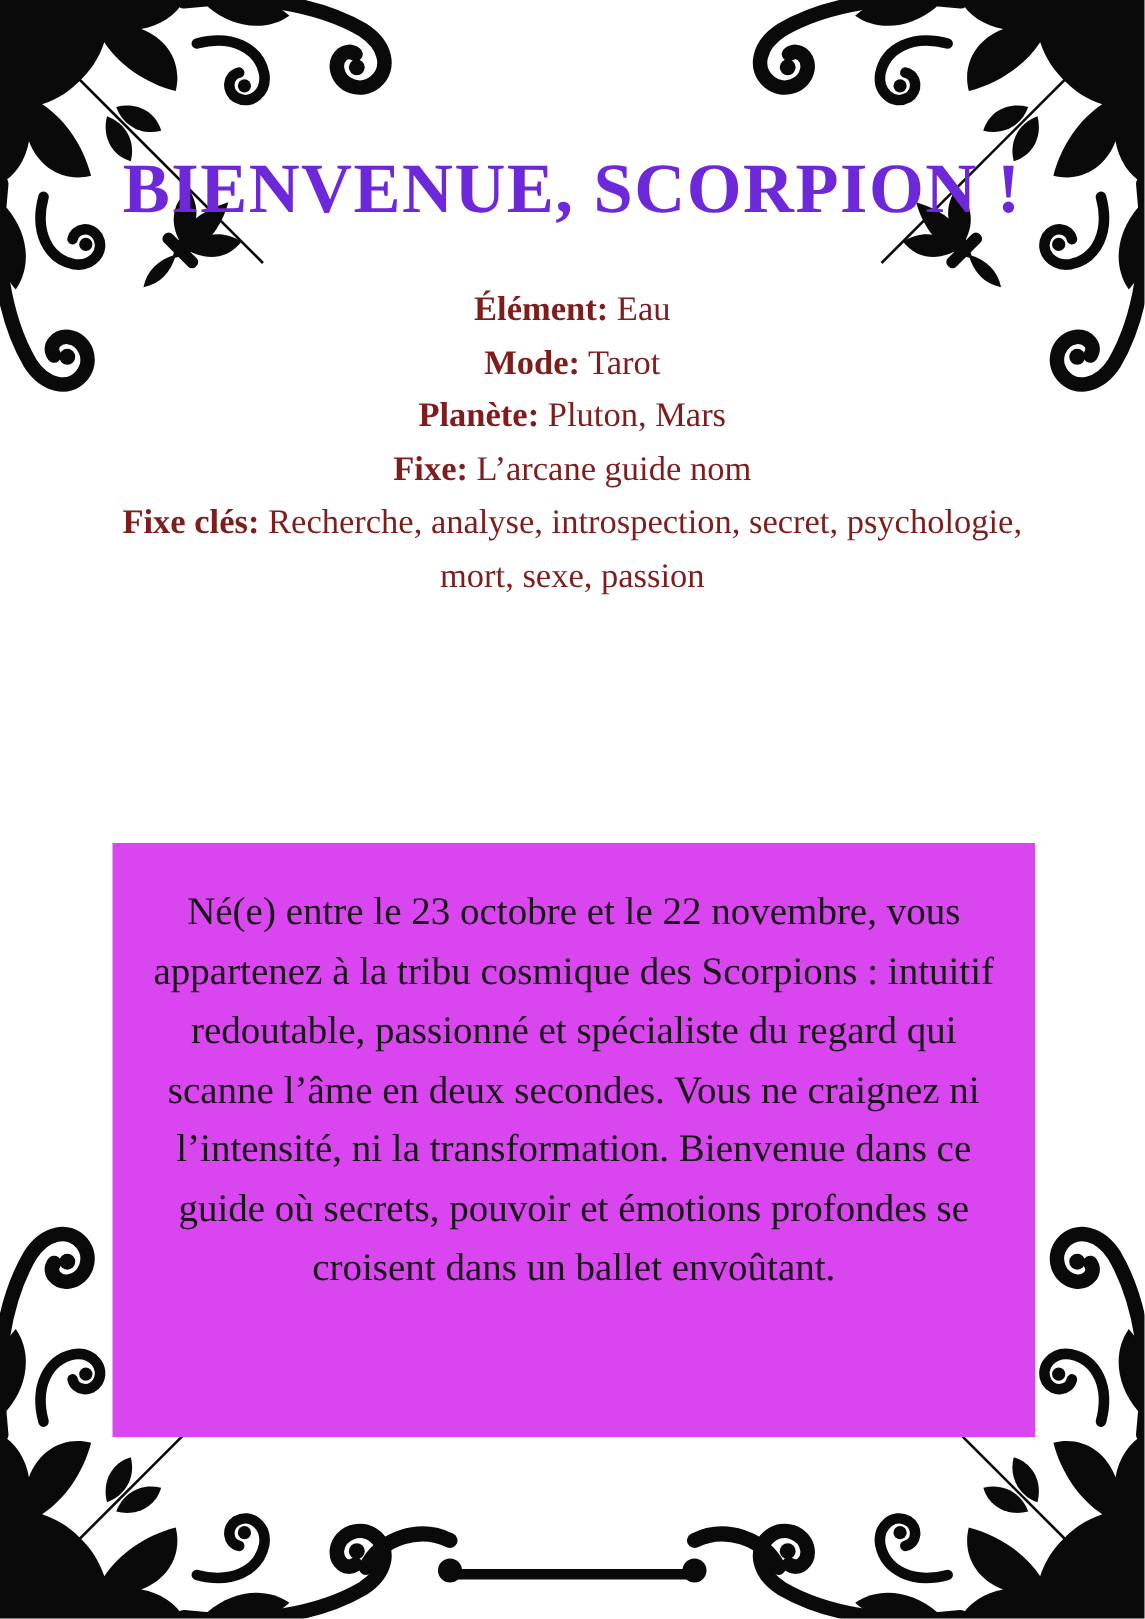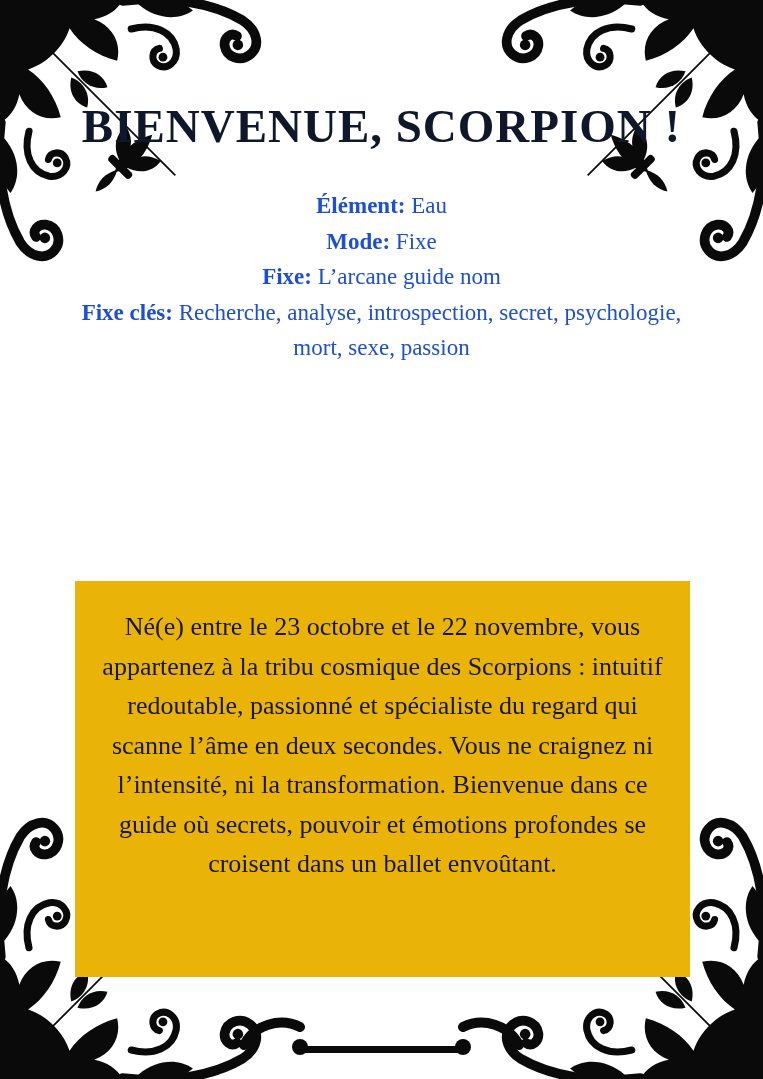--- a/index.html
+++ b/index.html
@@ -15,36 +15,36 @@
   .orn-tr{top:-8px;right:-8px;transform:scaleX(-1);}
   .orn-bl{bottom:-8px;left:-8px;transform:scaleY(-1);}
   .orn-br{bottom:-8px;right:-8px;transform:scale(-1,-1);}
   .bottom-strip{position:absolute;left:234px;bottom:12px;width:295px;height:58px;color:#0a0a0a;}
   .bottom-strip svg{display:block;width:100%;height:100%;fill:currentColor;}
   
   .title{
     position:absolute;top:68px;left:0;right:0;
     text-align:center;
     font-size:47px;font-weight:700;letter-spacing:1px;
-    color:#0f172a;
+    color:#6d28d9;
     white-space:nowrap;
   }
   
   .attrs{
     position:absolute;top:188px;left:71px;width:621px;
     text-align:center;
     font-size:23px;line-height:35.5px;
-    color:#1d4ed8;
+    color:#7f1d1d;
   }
   .attr-row strong{font-weight:700;}
   
   .intro-box{
-    position:absolute;left:75px;top:581px;width:615px;height:396px;
+    position:absolute;left:75px;top:562px;width:615px;height:396px;
     box-sizing:border-box;
-    background:#eab308;
+    background:#d946ef;
     padding:26px 14px;
   }
   .intro-text{
     font-size:26px;line-height:39.5px;
     text-align:center;
     color:#171717;
   }
 </style>
 </head>
 <body>
@@ -105,20 +105,21 @@
       <path d="M10,36 C20,16 46,8 66,18" fill="none" stroke="currentColor" stroke-width="10" stroke-linecap="round"></path>
       <circle cx="66" cy="38" r="8"></circle>
     </g>
   </svg>
 </div>
 
 <h1 class="title">BIENVENUE, SCORPION !</h1>
 
 <div class="attrs">
   <div class="attr-row"><strong>Élément:</strong> <span>Eau</span></div>
-  <div class="attr-row"><strong>Mode:</strong> <span>Fixe</span></div>
+  <div class="attr-row"><strong>Mode:</strong> <span>Tarot</span></div>
+  <div class="attr-row"><strong>Planète:</strong> <span>Pluton, Mars</span></div>
   <div class="attr-row"><strong>Fixe:</strong> <span>L’arcane guide nom</span></div>
   <div class="attr-row"><strong>Fixe clés:</strong> <span>Recherche, analyse, introspection, secret, psychologie, mort, sexe, passion</span></div>
 </div>
 
 <div class="intro-box">
   <p class="intro-text" style="margin:0;">Né(e) entre le 23 octobre et le 22 novembre, vous appartenez à la tribu cosmique des Scorpions : intuitif redoutable, passionné et spécialiste du regard qui scanne l’âme en deux secondes. Vous ne craignez ni l’intensité, ni la transformation. Bienvenue dans ce guide où secrets, pouvoir et émotions profondes se croisent dans un ballet envoûtant.</p>
 </div>
 
 </body></html>

